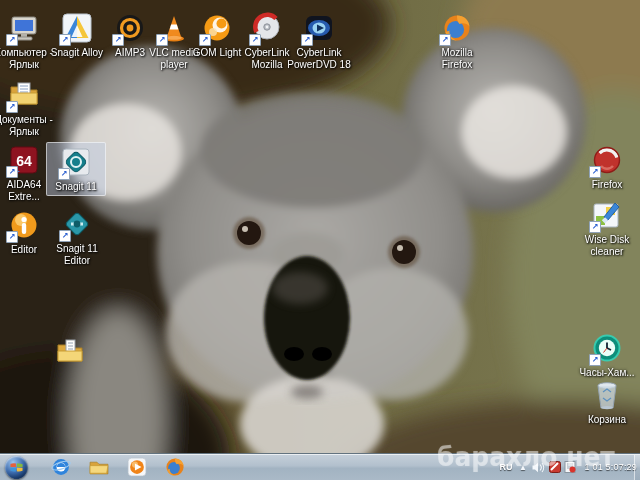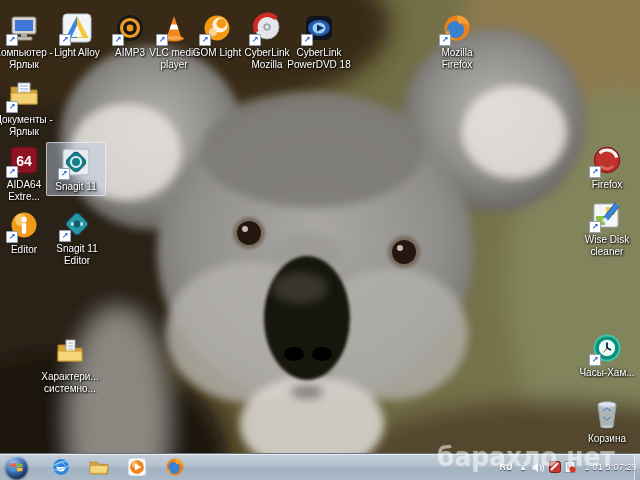--- a/index.html
+++ b/index.html
@@ -165,21 +165,21 @@
         <div class="glyph">
           <svg width="32" height="32" viewBox="0 0 32 32">
             <rect x="2" y="2" width="28" height="28" rx="4" fill="#f2f5f8" stroke="#b8c2cc"></rect>
     <path d="M16 4 L16 26 L4.5 26 Z" fill="#3a86d8"></path>
     <path d="M16 4 L16 26 L27.5 26 Z" fill="#f5c63a"></path>
     <path d="M16 13 L21.5 25 H10.5 Z" fill="#fff" opacity=".9"></path>
           </svg>
           <div class="shortcut-arrow">↗</div>
         </div>
         <div class="icon-label">
-          <div>Light Alloy</div>
+          <div>Snagit Alloy</div>
         </div>
       </div>
       <div class="desktop-icon" style="left: 100px; top: 8px;">
         <div class="glyph">
           <svg width="32" height="32" viewBox="0 0 32 32">
             <circle cx="16" cy="16" r="13" fill="#181818"></circle>
     <circle cx="16" cy="16" r="8.5" stroke="#f09a20" stroke-width="3.2" fill="none"></circle>
     <circle cx="16" cy="16" r="3.4" fill="#f09a20"></circle>
           </svg>
           <div class="shortcut-arrow">↗</div>
@@ -333,24 +333,20 @@
         </div>
       </div>
       <div class="desktop-icon" style="left: 40px; top: 332px;">
         <div class="glyph">
           <svg width="32" height="32" viewBox="0 0 32 32">
             <path d="M4 9 h9 l3 3 h12 v13 H4 Z" fill="#dca83e" stroke="#a97f24"></path>
     <rect x="12" y="4" width="9" height="16" fill="#fdfdfb" stroke="#9aa0a8"></rect>
     <path d="M14 7 h5 M14 10 h5 M14 13 h5" stroke="#99a5b5" stroke-width="1"></path>
     <path d="M4 15 h24 v10 H4 Z" fill="#f4d678" stroke="#c79c35"></path>
           </svg>
-        </div>
-        <div class="icon-label">
-          <div>Характери...</div>
-          <div>системно...</div>
         </div>
       </div>
       <div class="desktop-icon" style="left: 577px; top: 140px;">
         <div class="glyph">
           <svg width="32" height="32" viewBox="0 0 32 32">
             <circle cx="16" cy="16" r="12.5" fill="#c0322c"></circle>
     <path d="M8.5 9 A10.5 10.5 0 0 1 26 13.5" stroke="#f2f2f2" stroke-width="3.4" fill="none"></path>
     <circle cx="16" cy="16" r="12.5" fill="none" stroke="#8e1d18" stroke-width="1.4"></circle>
     <path d="M10 22 A8 8 0 0 0 22 22" stroke="#d86a60" stroke-width="2.4" fill="none"></path>
           </svg>
@@ -385,21 +381,21 @@
     <path d="M16 16 L16 10.5" stroke="#123" stroke-width="1.8"></path>
     <path d="M16 16 L20 18" stroke="#123" stroke-width="1.8"></path>
     <path d="M16 16 L12.5 20.5" stroke="#d03a2c" stroke-width="1"></path>
           </svg>
           <div class="shortcut-arrow">↗</div>
         </div>
         <div class="icon-label">
           <div>Часы-Хам...</div>
         </div>
       </div>
-      <div class="desktop-icon" style="left: 577px; top: 394px;">
+      <div class="desktop-icon" style="left: 577px; top: 375px;">
         <div class="glyph">
           <svg width="32" height="32" viewBox="0 0 32 32">
             <ellipse cx="16" cy="6.5" rx="9" ry="2.8" fill="#dfe7ee" stroke="#93a2b0"></ellipse>
     <path d="M7 7 L10 29 H22 L25 7" fill="rgba(208,220,230,.72)" stroke="#93a2b0"></path>
     <path d="M12 13 l4-3 4 3 M12 19 l4 3 4-3" stroke="#5f92c0" stroke-width="1.3" fill="none"></path>
     <ellipse cx="16" cy="28.6" rx="6" ry="1.6" fill="#b9c6d2"></ellipse>
           </svg>
         </div>
         <div class="icon-label">
           <div>Корзина</div>

